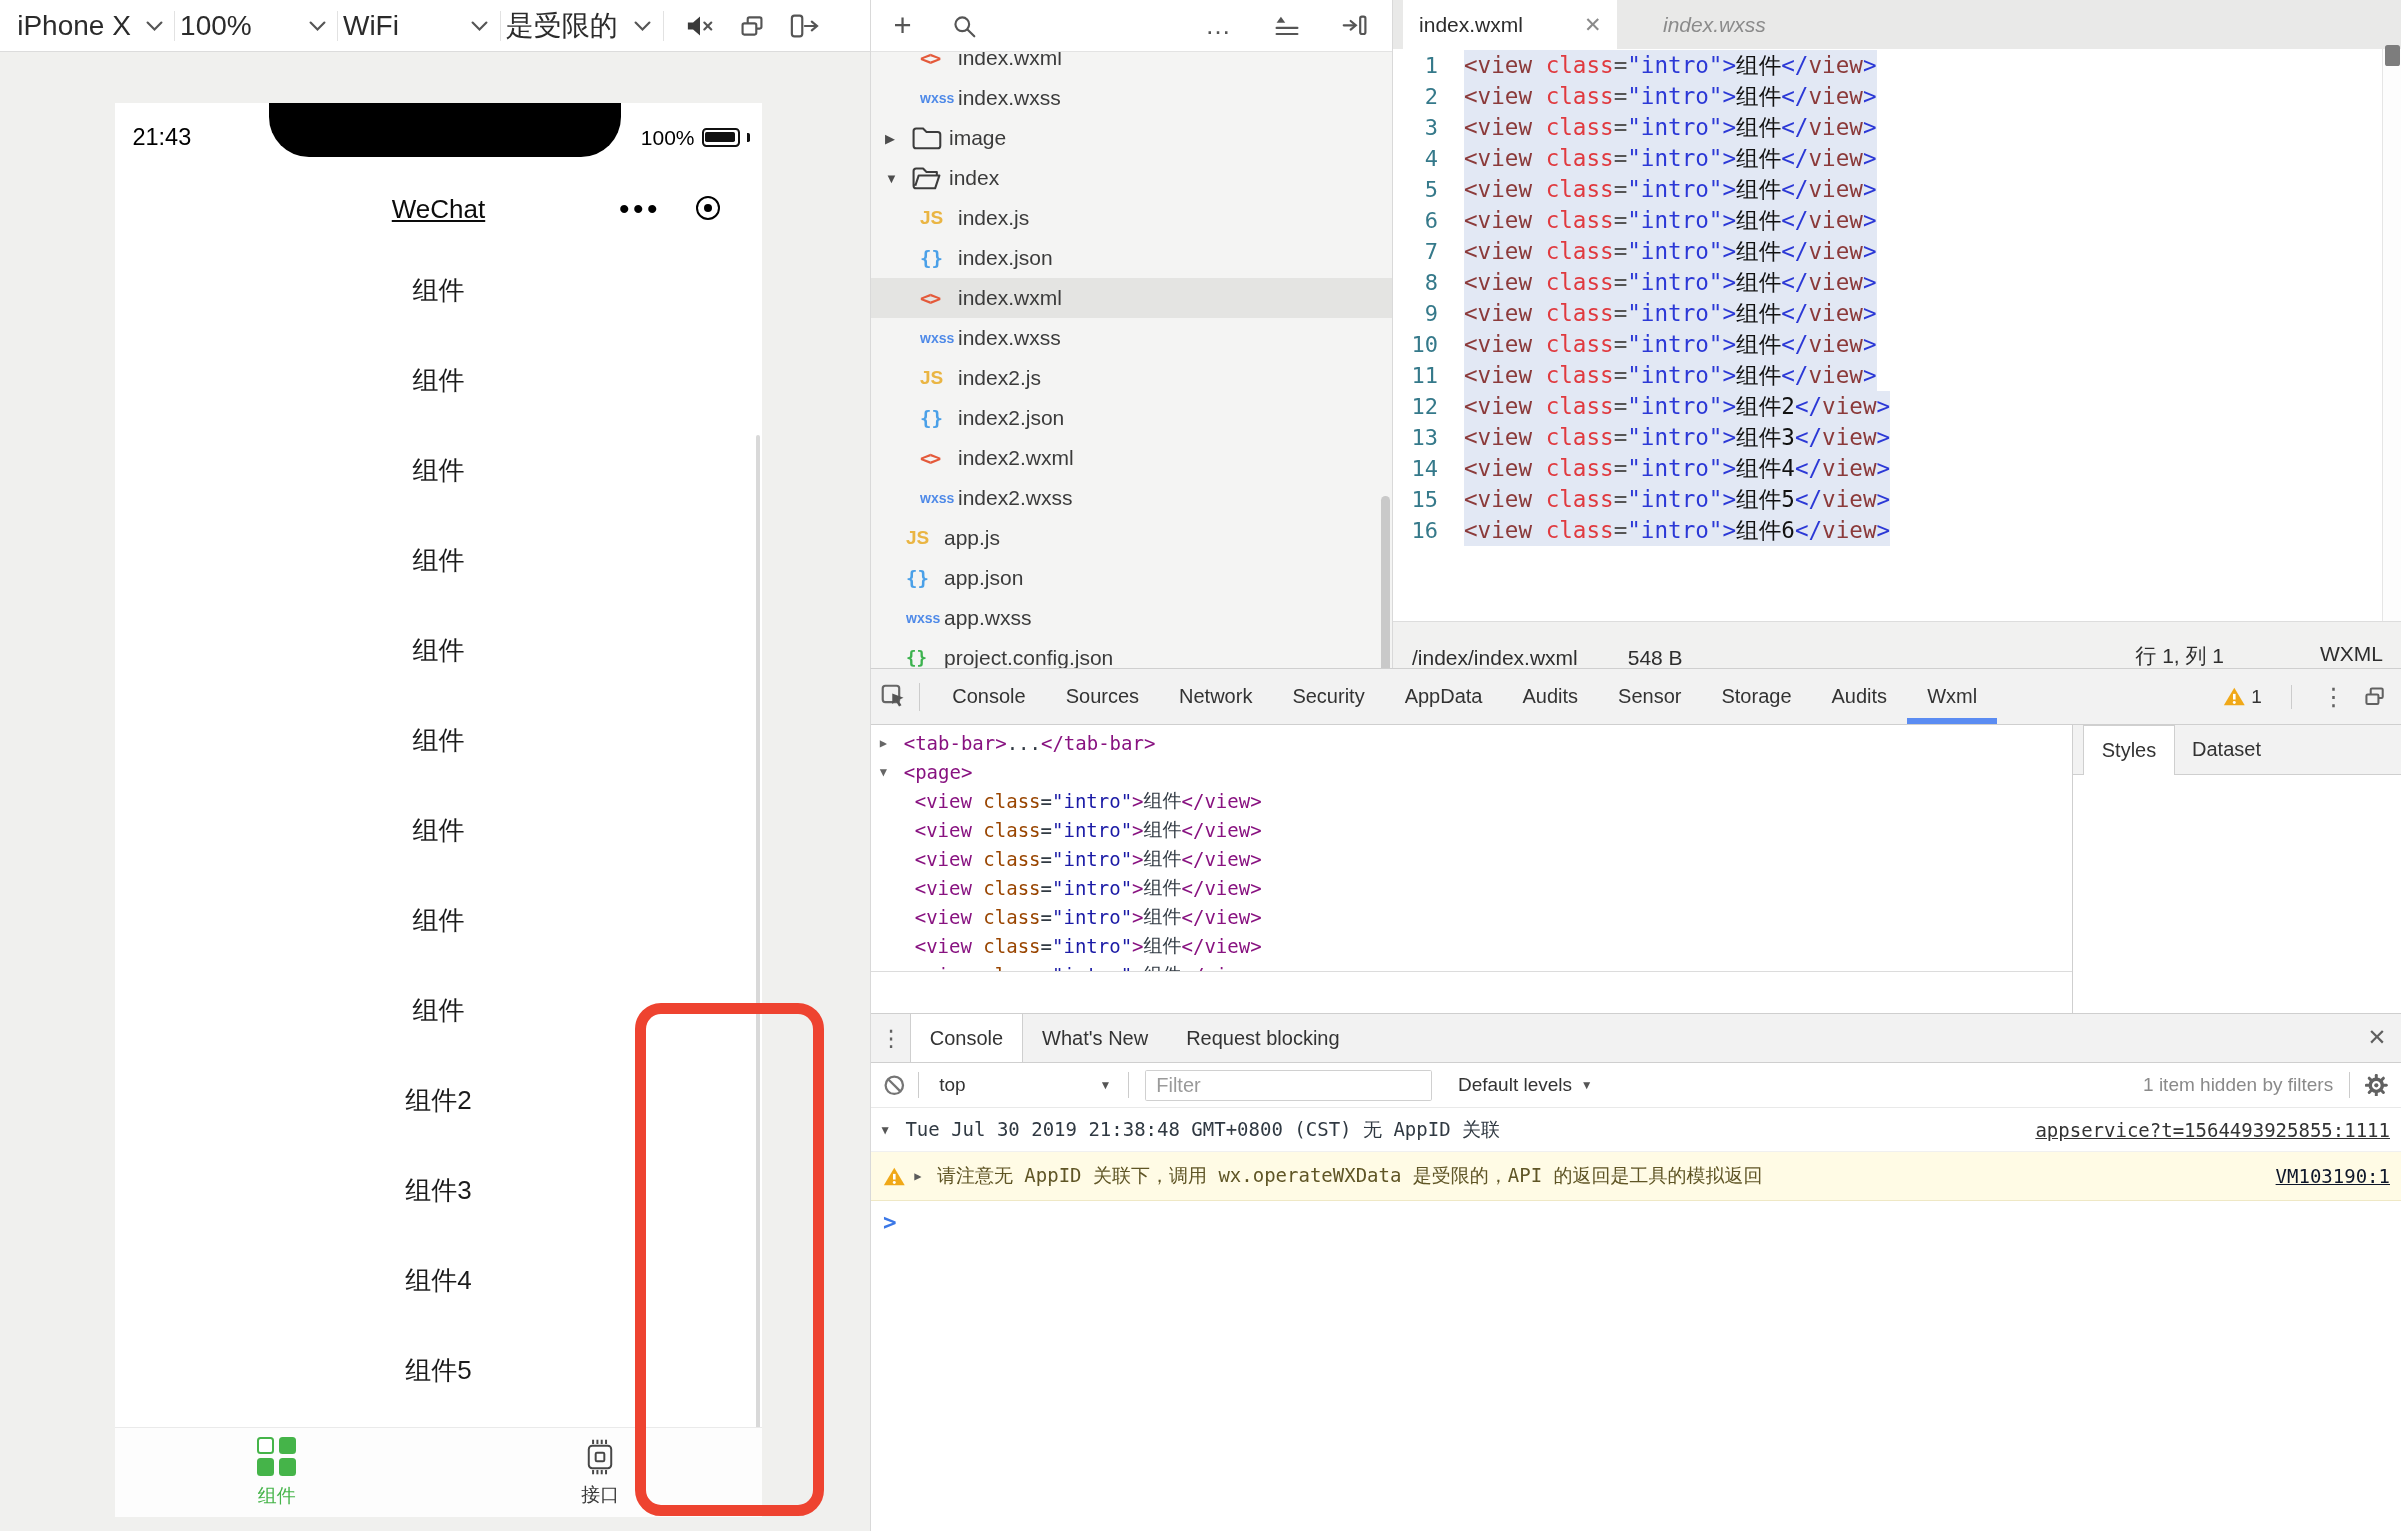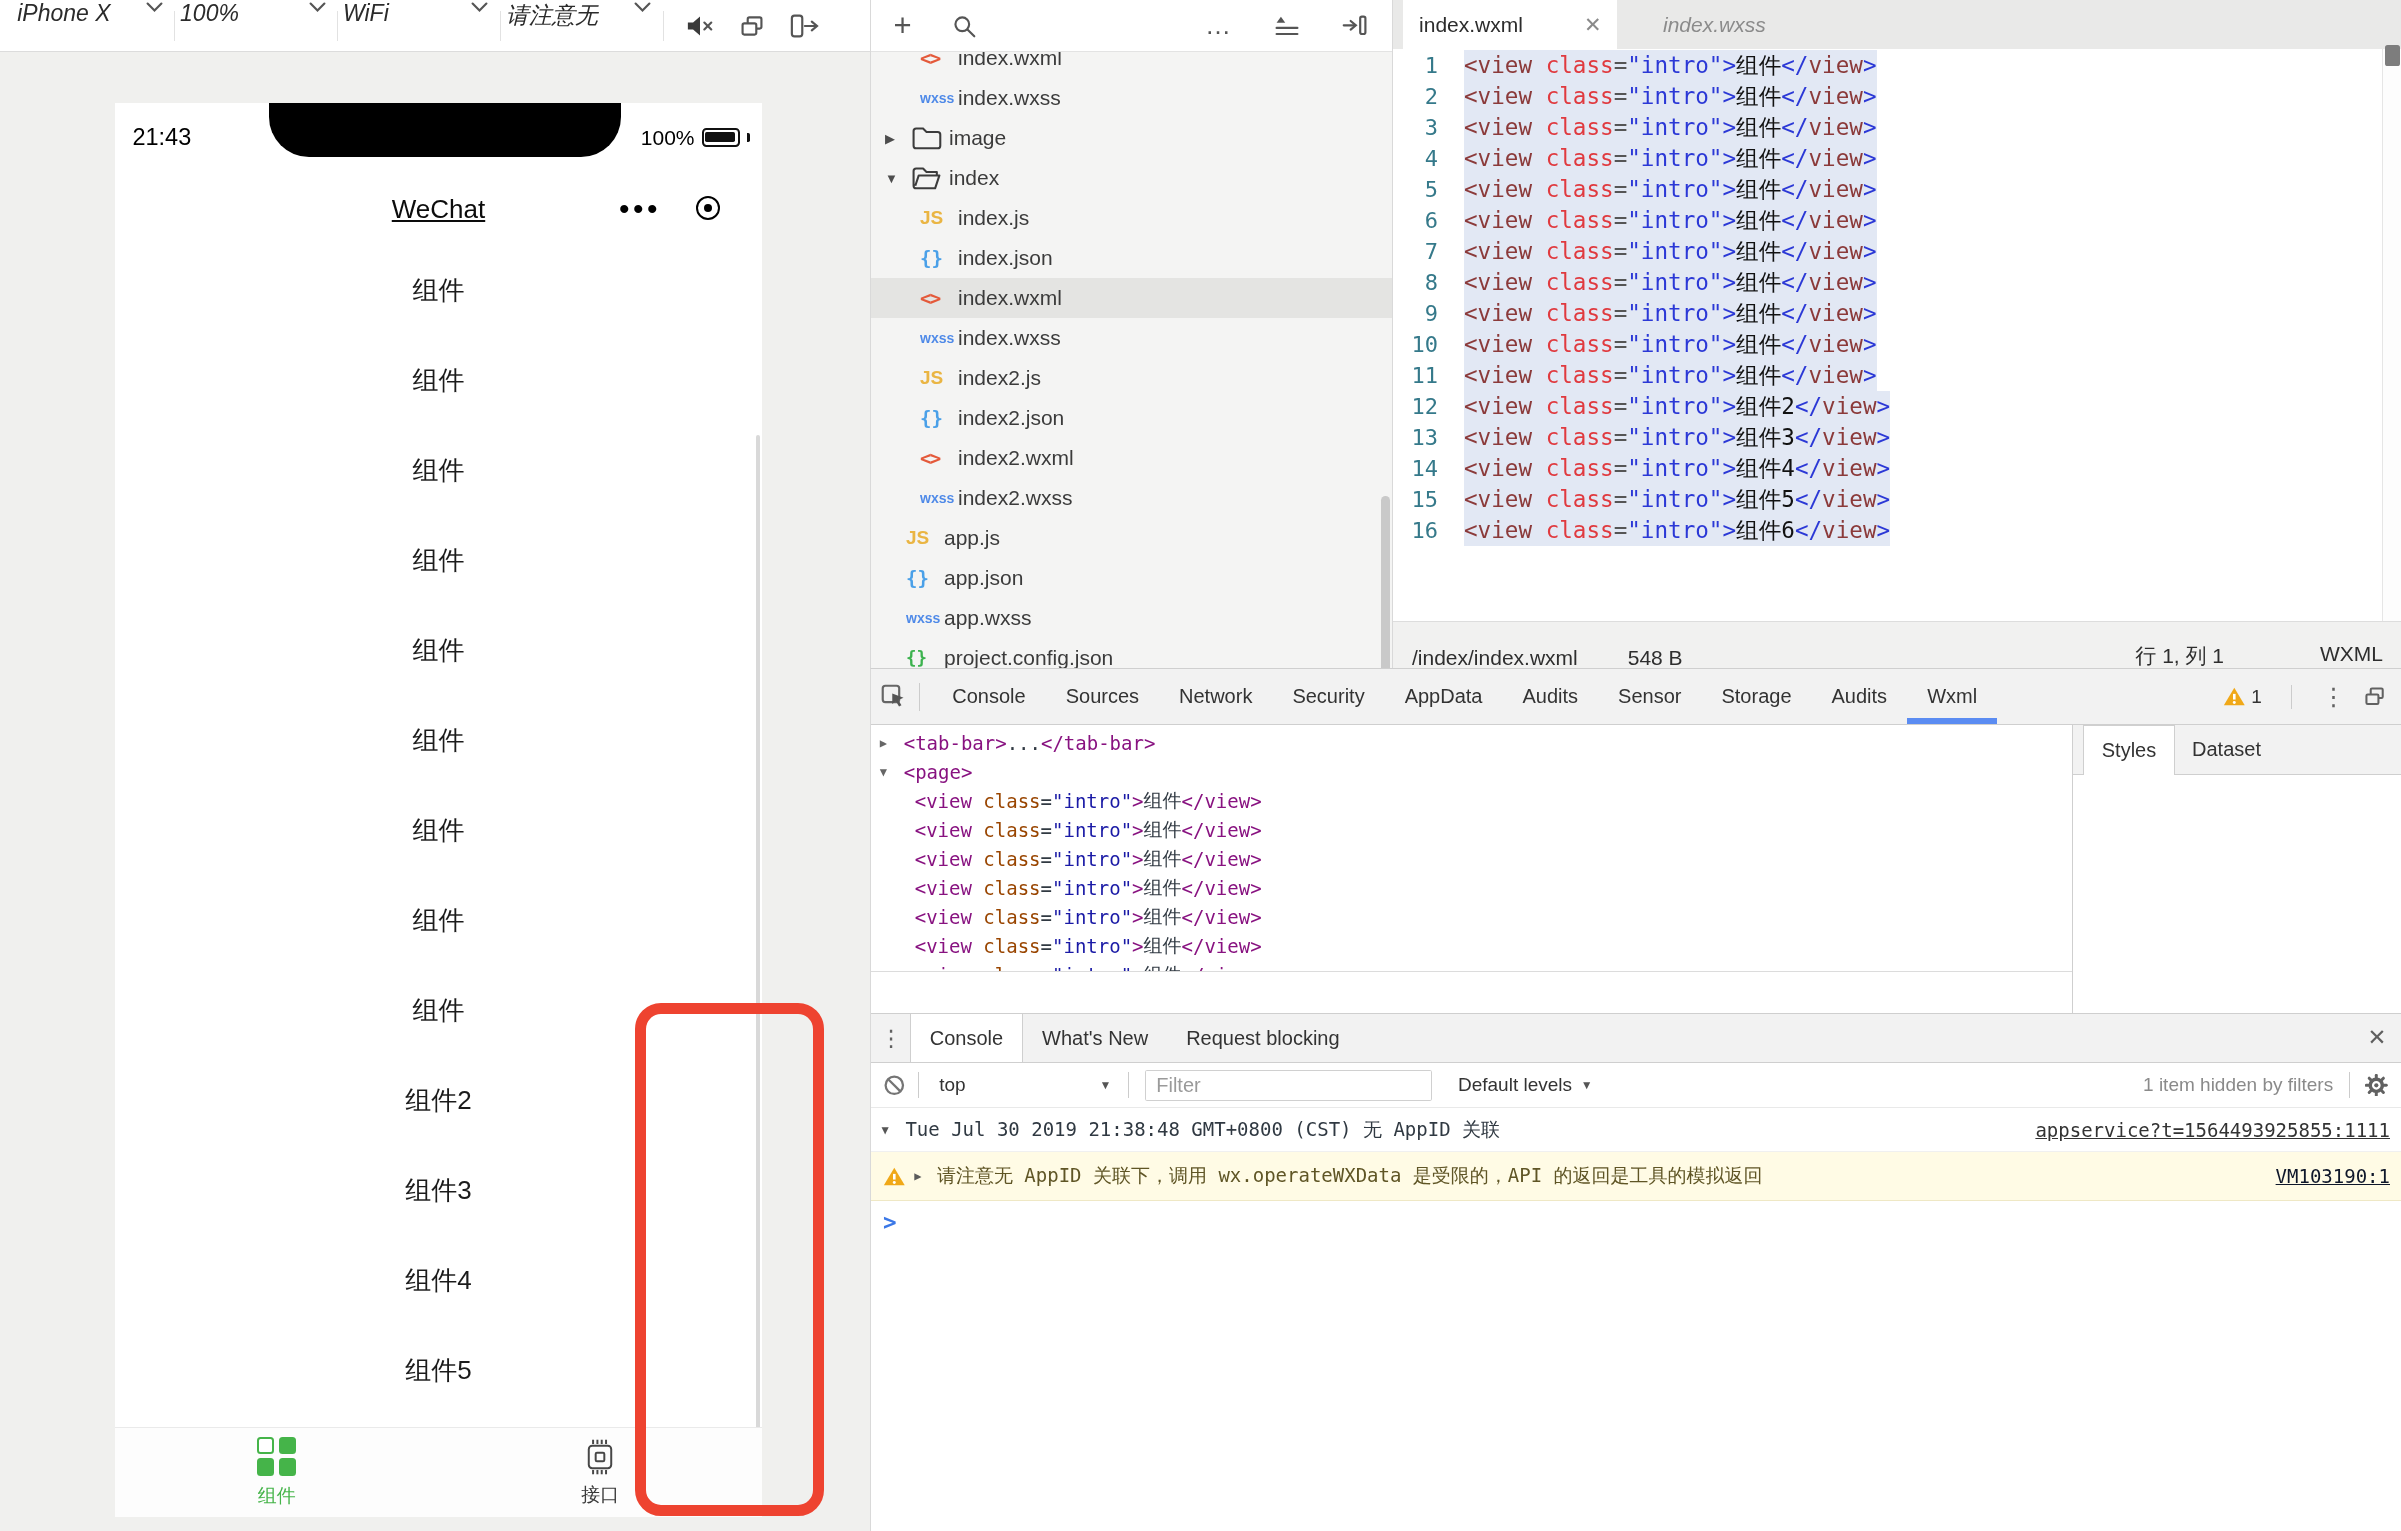--- a/index.html
+++ b/index.html
@@ -2,21 +2,21 @@
 <html style="font-size:14px"><head>
 <meta charset="utf-8">
 <style>
   * { margin:0; padding:0; box-sizing:border-box; }
   html,body { width:2401px; height:1531px; }
   body { font-family:"Liberation Sans",sans-serif; background:#ededeb; position:relative; overflow:hidden; color:#2d2d2d; }
 
   
   .sim-panel { position:absolute; left:0; top:0; width:870px; height:1531px; background:#f0f0ee; }
   .sim-toolbar { position:absolute; left:0; top:0; width:870px; height:52px; background:#fff; border-bottom:0.9px solid #dcdcdc; display:flex; align-items:center; padding-left:12px; z-index:5; }
-  .dd { display:flex; justify-content:space-between; width:162px; height:100%; padding:0 10.4px 0 5.2px; font-size:23px; color:#2b2b2b; cursor:default;font-style:italic; }
+  .dd { display:flex; align-items:center; justify-content:space-between; width:162px; height:100%; padding:0 10.4px 0 5.2px; font-size:28px; color:#2b2b2b; cursor:default; }
   .vsep { width:0.9px; height:30px; background:#e2e2e2; flex:none; }
   .tool-icons { display:flex; align-items:center; gap:24px; margin-left:21px; }
   .tool-btn { display:flex; align-items:center; }
 
   
   .phone { position:absolute; left:103px; top:103px; width:647px; height:1414px; background:#fff;margin-left:12px; }
   .p-status { position:relative; height:63px; }
   .p-time { position:absolute; left:17.4px; top:21px; font-size:23.5px; color:#000; }
   .notch { position:absolute; left:154px; top:0; width:352px; height:54px; background:#000; border-radius:0 0 40px 40px; }
   .p-batt { position:absolute; right:12px; top:22.6px; display:flex; align-items:center; gap:7px; font-size:21px; color:#000; }
@@ -147,21 +147,21 @@
       <div class="dd">
         <span class="">WiFi</span>
         <span>
           <svg width="19" height="14" viewBox="0 0 22 16" xmlns="http://www.w3.org/2000/svg">
             <polyline points="3,4 11,12 19,4" stroke="#555" stroke-width="2.5" fill="none" stroke-linecap="round"></polyline>
           </svg>
         </span>
       </div>
       <span class="vsep"></span>
       <div class="dd">
-        <span class="">请注意无</span>
+        <span class="">是受限的</span>
         <span>
           <svg width="19" height="14" viewBox="0 0 22 16" xmlns="http://www.w3.org/2000/svg">
             <polyline points="3,4 11,12 19,4" stroke="#555" stroke-width="2.5" fill="none" stroke-linecap="round"></polyline>
           </svg>
         </span>
       </div>
       <span class="vsep"></span>
       <div class="tool-icons">
         <span class="tool-btn">
           <span>

